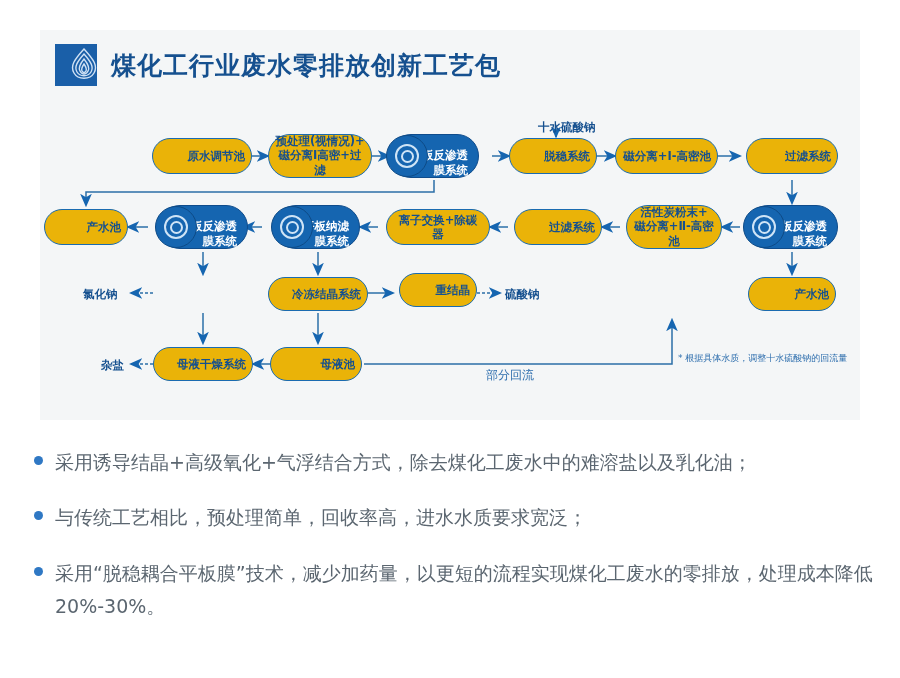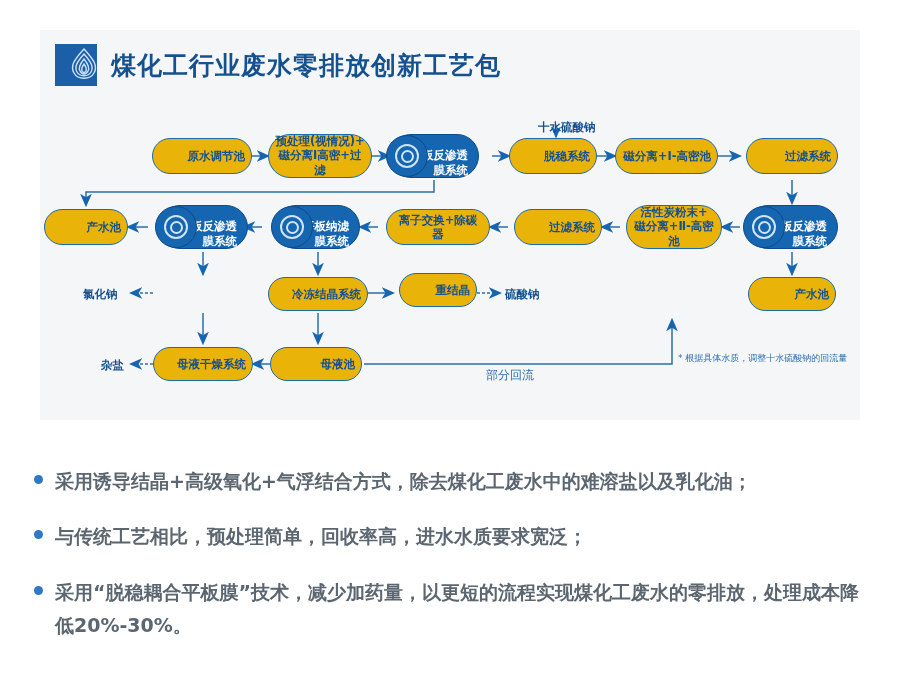--- a/index.html
+++ b/index.html
@@ -58,21 +58,21 @@
   }
   .note{
     position:absolute;color:#2f6fae;font-size:9px;font-weight:normal;
     font-family:"DejaVu Sans","Liberation Sans",sans-serif;white-space:nowrap;
   }
 
   
   .wires{position:absolute;left:0;top:0;width:900px;height:678px;pointer-events:none;}
 
   
-  .bullets{position:absolute;left:34px;top:465px;width:840px;font-weight:bold;}
+  .bullets{position:absolute;left:34px;top:446px;width:840px;}
   .bullet{display:flex;align-items:flex-start;margin-bottom:22px;}
   .dot{
     flex:0 0 auto;width:9px;height:9px;border-radius:50%;background:#2f78c4;
     margin:10px 12px 0 0;
   }
   .btxt{
     color:#5b6670;font-size:19px;line-height:1.75;
     font-family:"DejaVu Sans","Liberation Sans",sans-serif;
   }
 </style>

